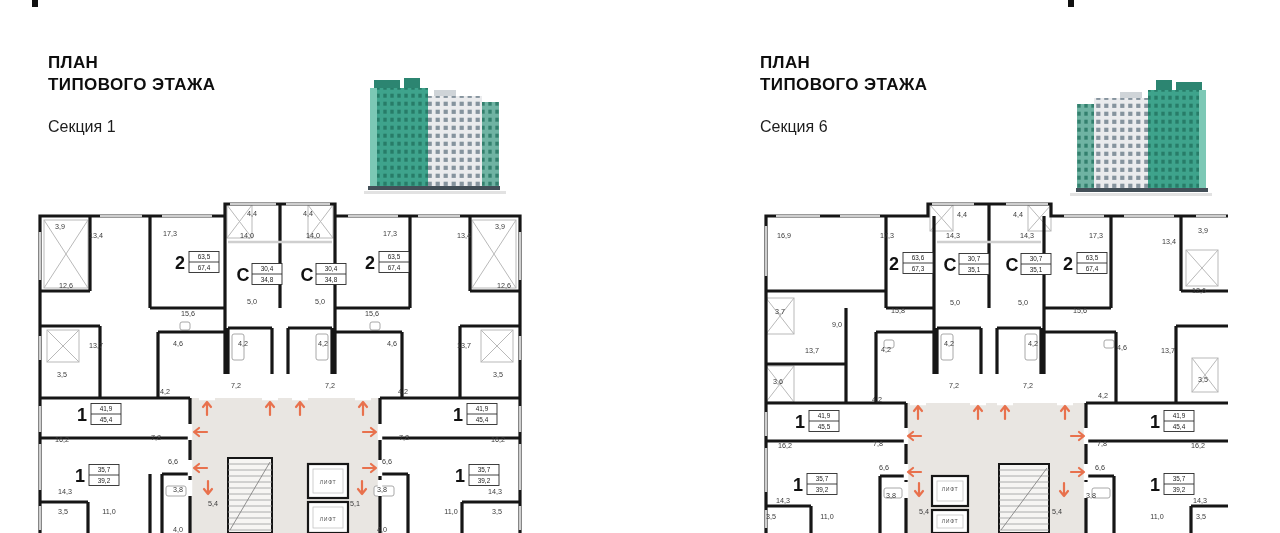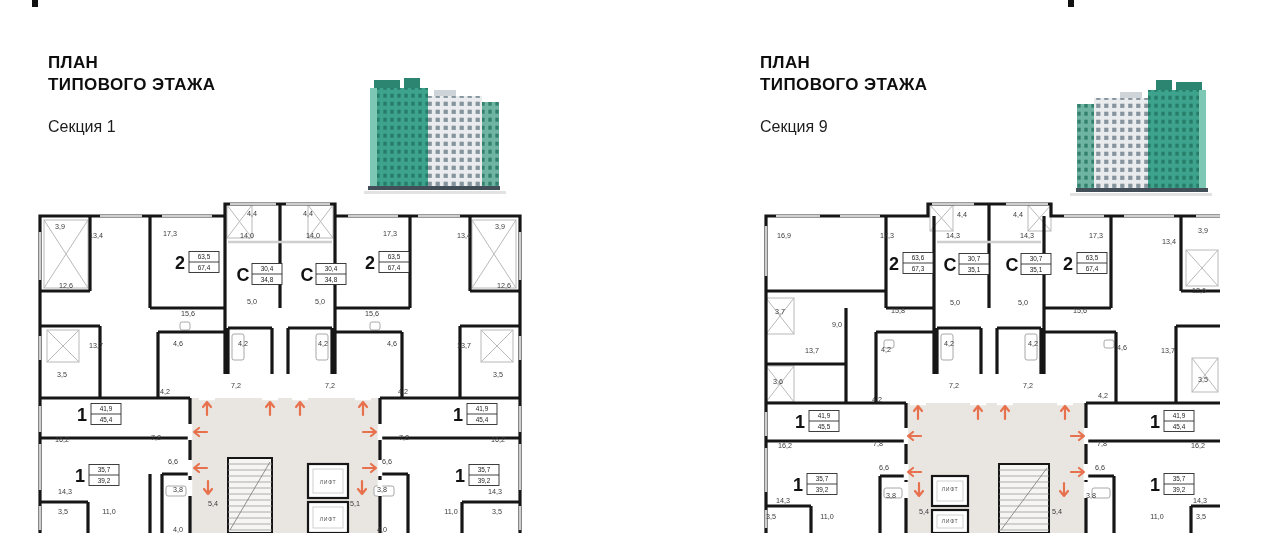--- a/index.html
+++ b/index.html
@@ -1,17 +1,17 @@
 <!DOCTYPE html>
 <html><head>
 <meta charset="utf-8">
 <style>
   html,body{margin:0;padding:0;background:#fff;}
   .page{position:relative;width:1220px;height:533px;background:#ffffff;overflow:hidden;
-        font-family:"Liberation Sans",sans-serif;}
+        font-family:"Liberation Sans",sans-serif;padding-left:8px;}
   .sec-title{position:absolute;font-size:17px;font-weight:700;letter-spacing:.4px;
              line-height:1.32;color:#0e0e0e;white-space:pre-line;}
   .sec-sub{position:absolute;font-size:16px;font-weight:400;color:#1d1d1d;}
   .bld{position:absolute;width:164px;height:130px;}
   .bld.mir{transform:scaleX(-1);}
   .plan{position:absolute;width:500px;height:337px;}
   .tick{position:absolute;top:0;width:6px;height:7px;background:#111;}
   svg text{font-family:"Liberation Sans",sans-serif;}
 </style>
 </head>
@@ -244,21 +244,21 @@
       <path d="M0 7 L0 -6 M-4 -1 L0 -6 L4 -1" transform="translate(170,236) rotate(270)" stroke="#e8714d" stroke-width="2.2" fill="none" stroke-linecap="round" stroke-linejoin="round"></path>
       <path d="M0 7 L0 -6 M-4 -1 L0 -6 L4 -1" transform="translate(170,272) rotate(270)" stroke="#e8714d" stroke-width="2.2" fill="none" stroke-linecap="round" stroke-linejoin="round"></path>
       <path d="M0 7 L0 -6 M-4 -1 L0 -6 L4 -1" transform="translate(340,236) rotate(90)" stroke="#e8714d" stroke-width="2.2" fill="none" stroke-linecap="round" stroke-linejoin="round"></path>
       <path d="M0 7 L0 -6 M-4 -1 L0 -6 L4 -1" transform="translate(340,272) rotate(90)" stroke="#e8714d" stroke-width="2.2" fill="none" stroke-linecap="round" stroke-linejoin="round"></path>
       <path d="M0 7 L0 -6 M-4 -1 L0 -6 L4 -1" transform="translate(178,292) rotate(180)" stroke="#e8714d" stroke-width="2.2" fill="none" stroke-linecap="round" stroke-linejoin="round"></path>
       <path d="M0 7 L0 -6 M-4 -1 L0 -6 L4 -1" transform="translate(332,292) rotate(180)" stroke="#e8714d" stroke-width="2.2" fill="none" stroke-linecap="round" stroke-linejoin="round"></path>
     </svg>
 
   <div class="sec-title" style="left:760px;top:52px"><span>ПЛАН</span>
 <span>ТИПОВОГО ЭТАЖА</span></div>
-  <div class="sec-sub" style="left:760px;top:118px">Секция 9</div>
+  <div class="sec-sub" style="left:760px;top:118px">Секция 6</div>
   <svg class="bld mir" id="bld1" viewBox="0 0 160 130" style="left:1060px;top:70px">
   <defs>
     <pattern id="pg1" width="7" height="8" patternUnits="userSpaceOnUse">
       <rect x="1.3" y="1.7" width="3.4" height="4" fill="#1f6f5c" opacity="0.75"></rect>
         </pattern>
     <pattern id="pw1" width="8" height="8" patternUnits="userSpaceOnUse">
       <rect x="1.6" y="1.7" width="4.2" height="4.2" fill="#6b7d8a" opacity="0.8"></rect>
         </pattern>
   </defs>
   <rect x="20" y="12" width="26" height="12" fill="#2c8571"></rect>

